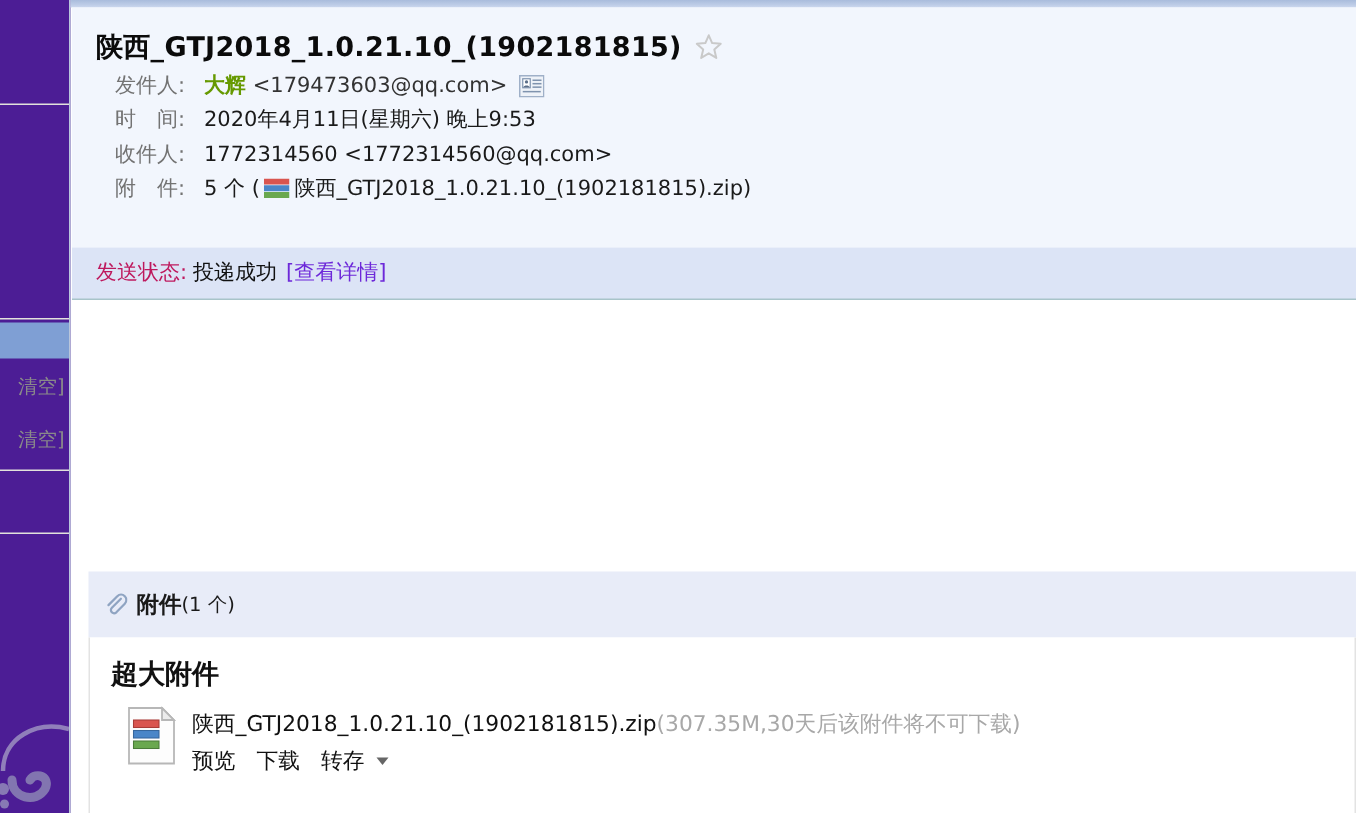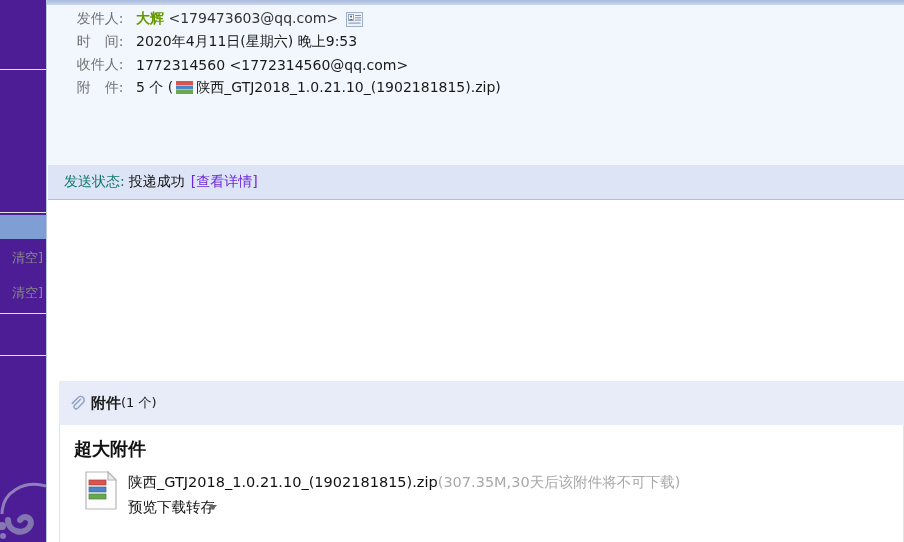--- a/index.html
+++ b/index.html
@@ -120,21 +120,21 @@
     height: 35px;
     background: #dce4f6;
     border-bottom: 1px solid #a8c4c9;
     box-sizing: border-box;
     display: flex;
     align-items: center;
     padding-left: 16px;
     font-size: 14px;
     font-family: "DejaVu Sans", sans-serif;
   }
-  #status-label { color: #0f766e; }
+  #status-label { color: #be185d; }
   #status-value { color: #111; margin-left: 4px; }
   #status-detail-link { color: #6d28d9; margin-left: 6px; cursor: pointer; }
 
   
   #mail-body {
     position: absolute;
     left: 48px;
     top: 201px;
     right: 0;
     height: 175px;
@@ -200,21 +200,21 @@
   }
   #attachment-fileinfo {
     font-size: 14.5px;
     color: #a8a8a8;
     font-family: "DejaVu Sans", sans-serif;
   }
   #attachment-actions {
     margin-top: 6px;
     display: flex;
     align-items: center;
-    gap: 0;
+    gap: 14px;
     font-size: 14.5px;
     font-family: "DejaVu Sans", sans-serif;
     color: #111;
   }
   .action-link { cursor: pointer; }
   #transfer-caret {
     width: 0; height: 0;
     border-left: 4px solid transparent;
     border-right: 4px solid transparent;
     border-top: 5px solid #666;
@@ -240,20 +240,26 @@
     <path d="M14 52 C14 64, 30 68, 36 58 C40 50, 30 46, 26 52" stroke="#b9cccb" stroke-width="6" fill="none" stroke-linecap="round"></path>
     <circle cx="8" cy="58" r="4" fill="#c3d4d3"></circle>
     <circle cx="9" cy="68" r="3" fill="#c3d4d3"></circle>
   </svg>
 </div>
 
 <div id="top-strip"></div>
 
 <div id="mail-header">
 
+  <div id="mail-subject-row">
+    <span id="mail-subject">陕西_GTJ2018_1.0.21.10_(1902181815)</span>
+    <svg id="star-icon" width="19" height="19" viewBox="0 0 20 20">
+      <path d="M10 1.6 L12.4 7.1 L18.4 7.6 L13.9 11.6 L15.3 17.5 L10 14.3 L4.7 17.5 L6.1 11.6 L1.6 7.6 L7.6 7.1 Z" fill="none" stroke="#c9c9c9" stroke-width="1.4" stroke-linejoin="round"></path>
+    </svg>
+  </div>
 
   <div class="meta-row">
     <span class="meta-label">发件人:</span>
     <span class="meta-value">
       <span class="sender-name">大辉</span>
       <span class="muted-angle">&lt;179473603@qq.com&gt;</span>
     </span>
     <svg id="contact-card-icon" width="17" height="15" viewBox="0 0 17 15">
       <rect x="0.5" y="0.5" width="16" height="14" fill="#eef2f8" stroke="#9fb0c8"></rect>
       <rect x="2.5" y="2.5" width="5" height="6" fill="#ffffff" stroke="#7f93ae" stroke-width="0.8"></rect>

